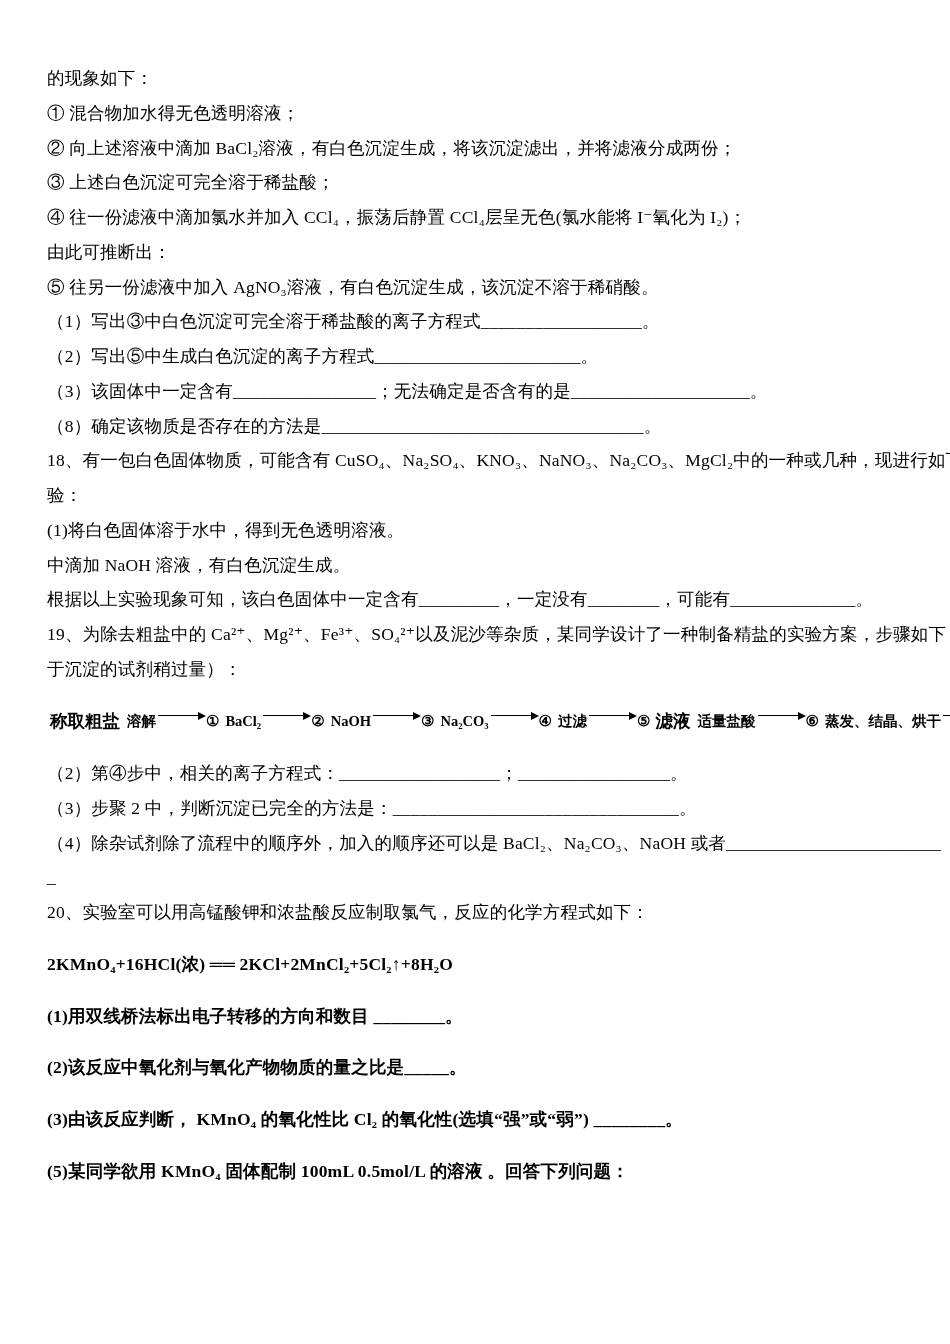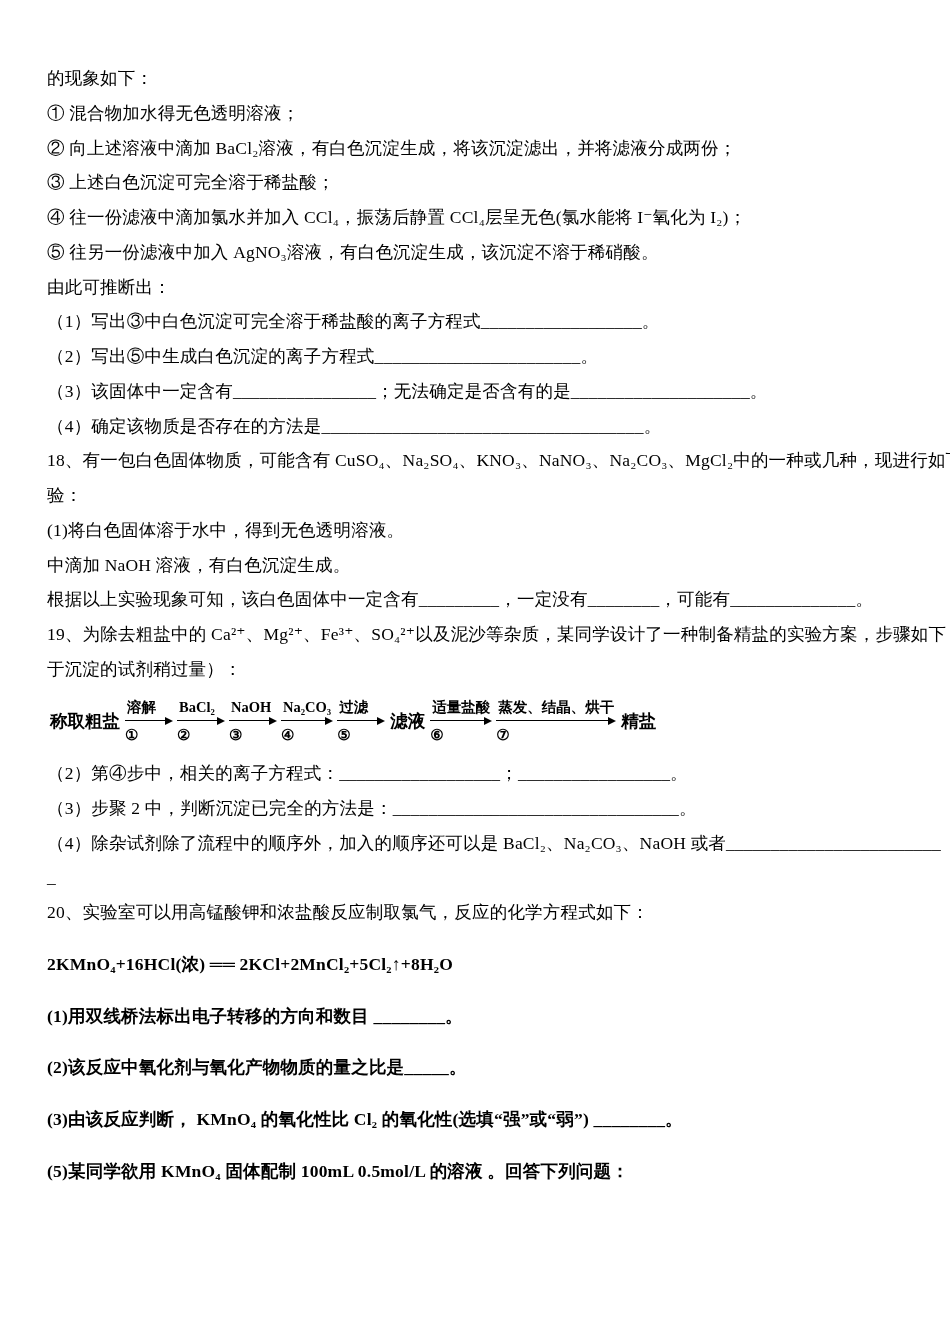--- a/index.html
+++ b/index.html
@@ -17,21 +17,21 @@
     letter-spacing:0.2px;
   }
   .ln.j { text-align:justify; text-align-last:justify; }
   .ln.b { font-weight:bold;margin-top:17px; }
   .flow {
     display:flex; align-items:center;
     height:69.5px;
     font-weight:bold;
   }
   .flow .node { font-size:17.5px; padding:0 3px; white-space:nowrap; }
-  .step { display:inline-flex; flex-direction:column; align-items:flex-start; padding:0 2px; }
+  .step { display:inline-flex; flex-direction:row; align-items:flex-start; padding:0 2px; }
   .step .lbl { font-size:14.5px; line-height:19px; white-space:nowrap; padding:0 2px; }
   .step .arr { align-self:stretch; min-width:48px; height:9px; position:relative; }
   .step .arr::before {
     content:""; position:absolute; left:0; right:4px; top:3.6px;
     border-top:1.6px solid #000;
   }
   .step .arr::after {
     content:""; position:absolute; right:0; top:0.5px;
     width:0; height:0;
     border-left:8px solid #000;
@@ -43,26 +43,26 @@
 </head>
 <body>
 
 <div class="page">
 
   <div class="ln">的现象如下：</div>
   <div class="ln">① 混合物加水得无色透明溶液；</div>
   <div class="ln">② 向上述溶液中滴加 BaCl₂溶液，有白色沉淀生成，将该沉淀滤出，并将滤液分成两份；</div>
   <div class="ln">③ 上述白色沉淀可完全溶于稀盐酸；</div>
   <div class="ln">④ 往一份滤液中滴加氯水并加入 CCl₄，振荡后静置 CCl₄层呈无色(氯水能将 I⁻氧化为 I₂)；</div>
+  <div class="ln">由此可推断出：</div>
   <div class="ln">⑤ 往另一份滤液中加入 AgNO₃溶液，有白色沉淀生成，该沉淀不溶于稀硝酸。</div>
-  <div class="ln">由此可推断出：</div>
   <div class="ln">（1）写出③中白色沉淀可完全溶于稀盐酸的离子方程式__________________。</div>
   <div class="ln">（2）写出⑤中生成白色沉淀的离子方程式_______________________。</div>
   <div class="ln">（3）该固体中一定含有________________；无法确定是否含有的是____________________。</div>
-  <div class="ln">（4）确定该物质是否存在的方法是____________________________________。</div>
+  <div class="ln">（8）确定该物质是否存在的方法是____________________________________。</div>
   <div class="ln j">18、有一包白色固体物质，可能含有 CuSO₄、Na₂SO₄、KNO₃、NaNO₃、Na₂CO₃、MgCl₂中的一种或几种，现进行如下实</div>
   <div class="ln">验：</div>
   <div class="ln">(1)将白色固体溶于水中，得到无色透明溶液。</div>
   <div class="ln">中滴加 NaOH 溶液，有白色沉淀生成。</div>
   <div class="ln">根据以上实验现象可知，该白色固体中一定含有_________，一定没有________，可能有______________。</div>
   <div class="ln j">19、为除去粗盐中的 Ca²⁺、Mg²⁺、Fe³⁺、SO₄²⁺以及泥沙等杂质，某同学设计了一种制备精盐的实验方案，步骤如下（用</div>
   <div class="ln">于沉淀的试剂稍过量）：</div>
 
   <div class="flow">
     <span class="node">称取粗盐</span>

